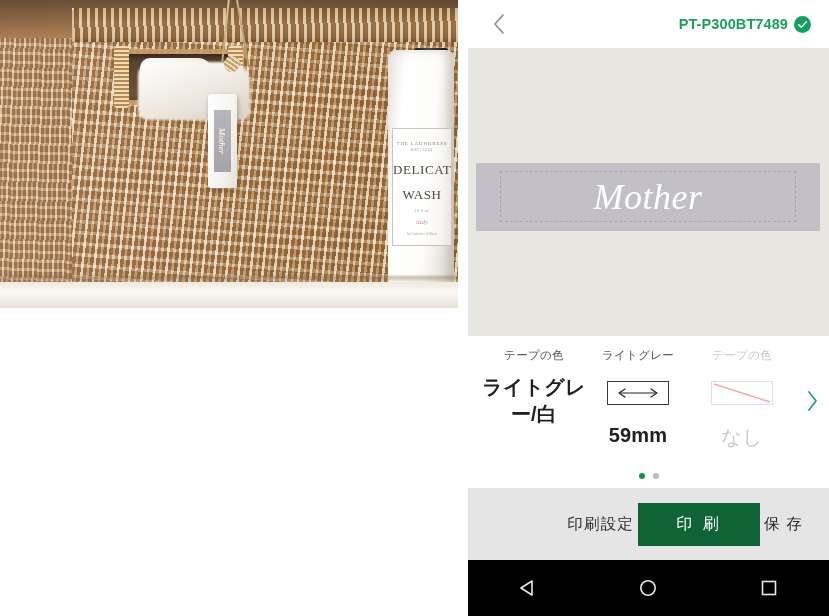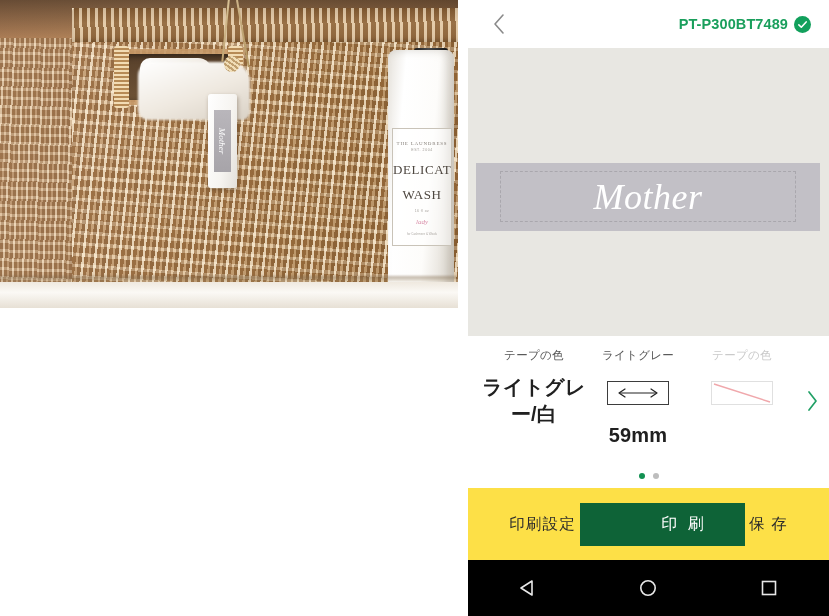--- a/index.html
+++ b/index.html
@@ -520,44 +520,43 @@
     background: #bdbdbd;
     cursor: pointer;
   }
   .dot.active { background: #129152; }
 
   
   .actions {
     height: 72px;
     display: flex;
     align-items: center;
-    justify-content: center;
+    justify-content: flex-end;
     padding: 0 22px;
     box-sizing: border-box;
-    background: #fde047;
+    background: #e5e5e5;
   }
   .act-text {
     font-size: 15.5px;
     color: #2b2b2b;
     letter-spacing: 1.2px;
     cursor: pointer;
     padding: 6px 4px;
   }
   .act-print {
     width: 122px;
     height: 43px;
     background: #0e6337;
     color: #ffffff;
     font-size: 16px;
     letter-spacing: 3px;
     display: flex;
     align-items: center;
     justify-content: center;
     cursor: pointer;
-    padding-left: 43px;
   }
 
   
   .navbar {
     position: absolute;
     left: 0;
     bottom: 0;
     width: 361px;
     height: 56px;
     background: #000000;
@@ -668,20 +667,21 @@
 
         <div class="opt disabled">
           <div class="opt-title">テープの色</div>
           <div class="opt-thumb">
             <span class="framebox">
               <svg width="60" height="22" viewBox="0 0 60 22">
                 <line x1="2" y1="2" x2="58" y2="20" stroke="#f0a8ac" stroke-width="1.4"></line>
               </svg>
             </span>
           </div>
+          <div class="opt-value">なし</div>
         </div>
       </div>
 
       <div class="carousel-next">
         <svg width="13" height="24" viewBox="0 0 13 24">
           <polyline points="3,3 10,12 3,21" fill="none" stroke="#21a066" stroke-width="1.7" stroke-linecap="round" stroke-linejoin="round"></polyline>
         </svg>
       </div>
     </div>
 

